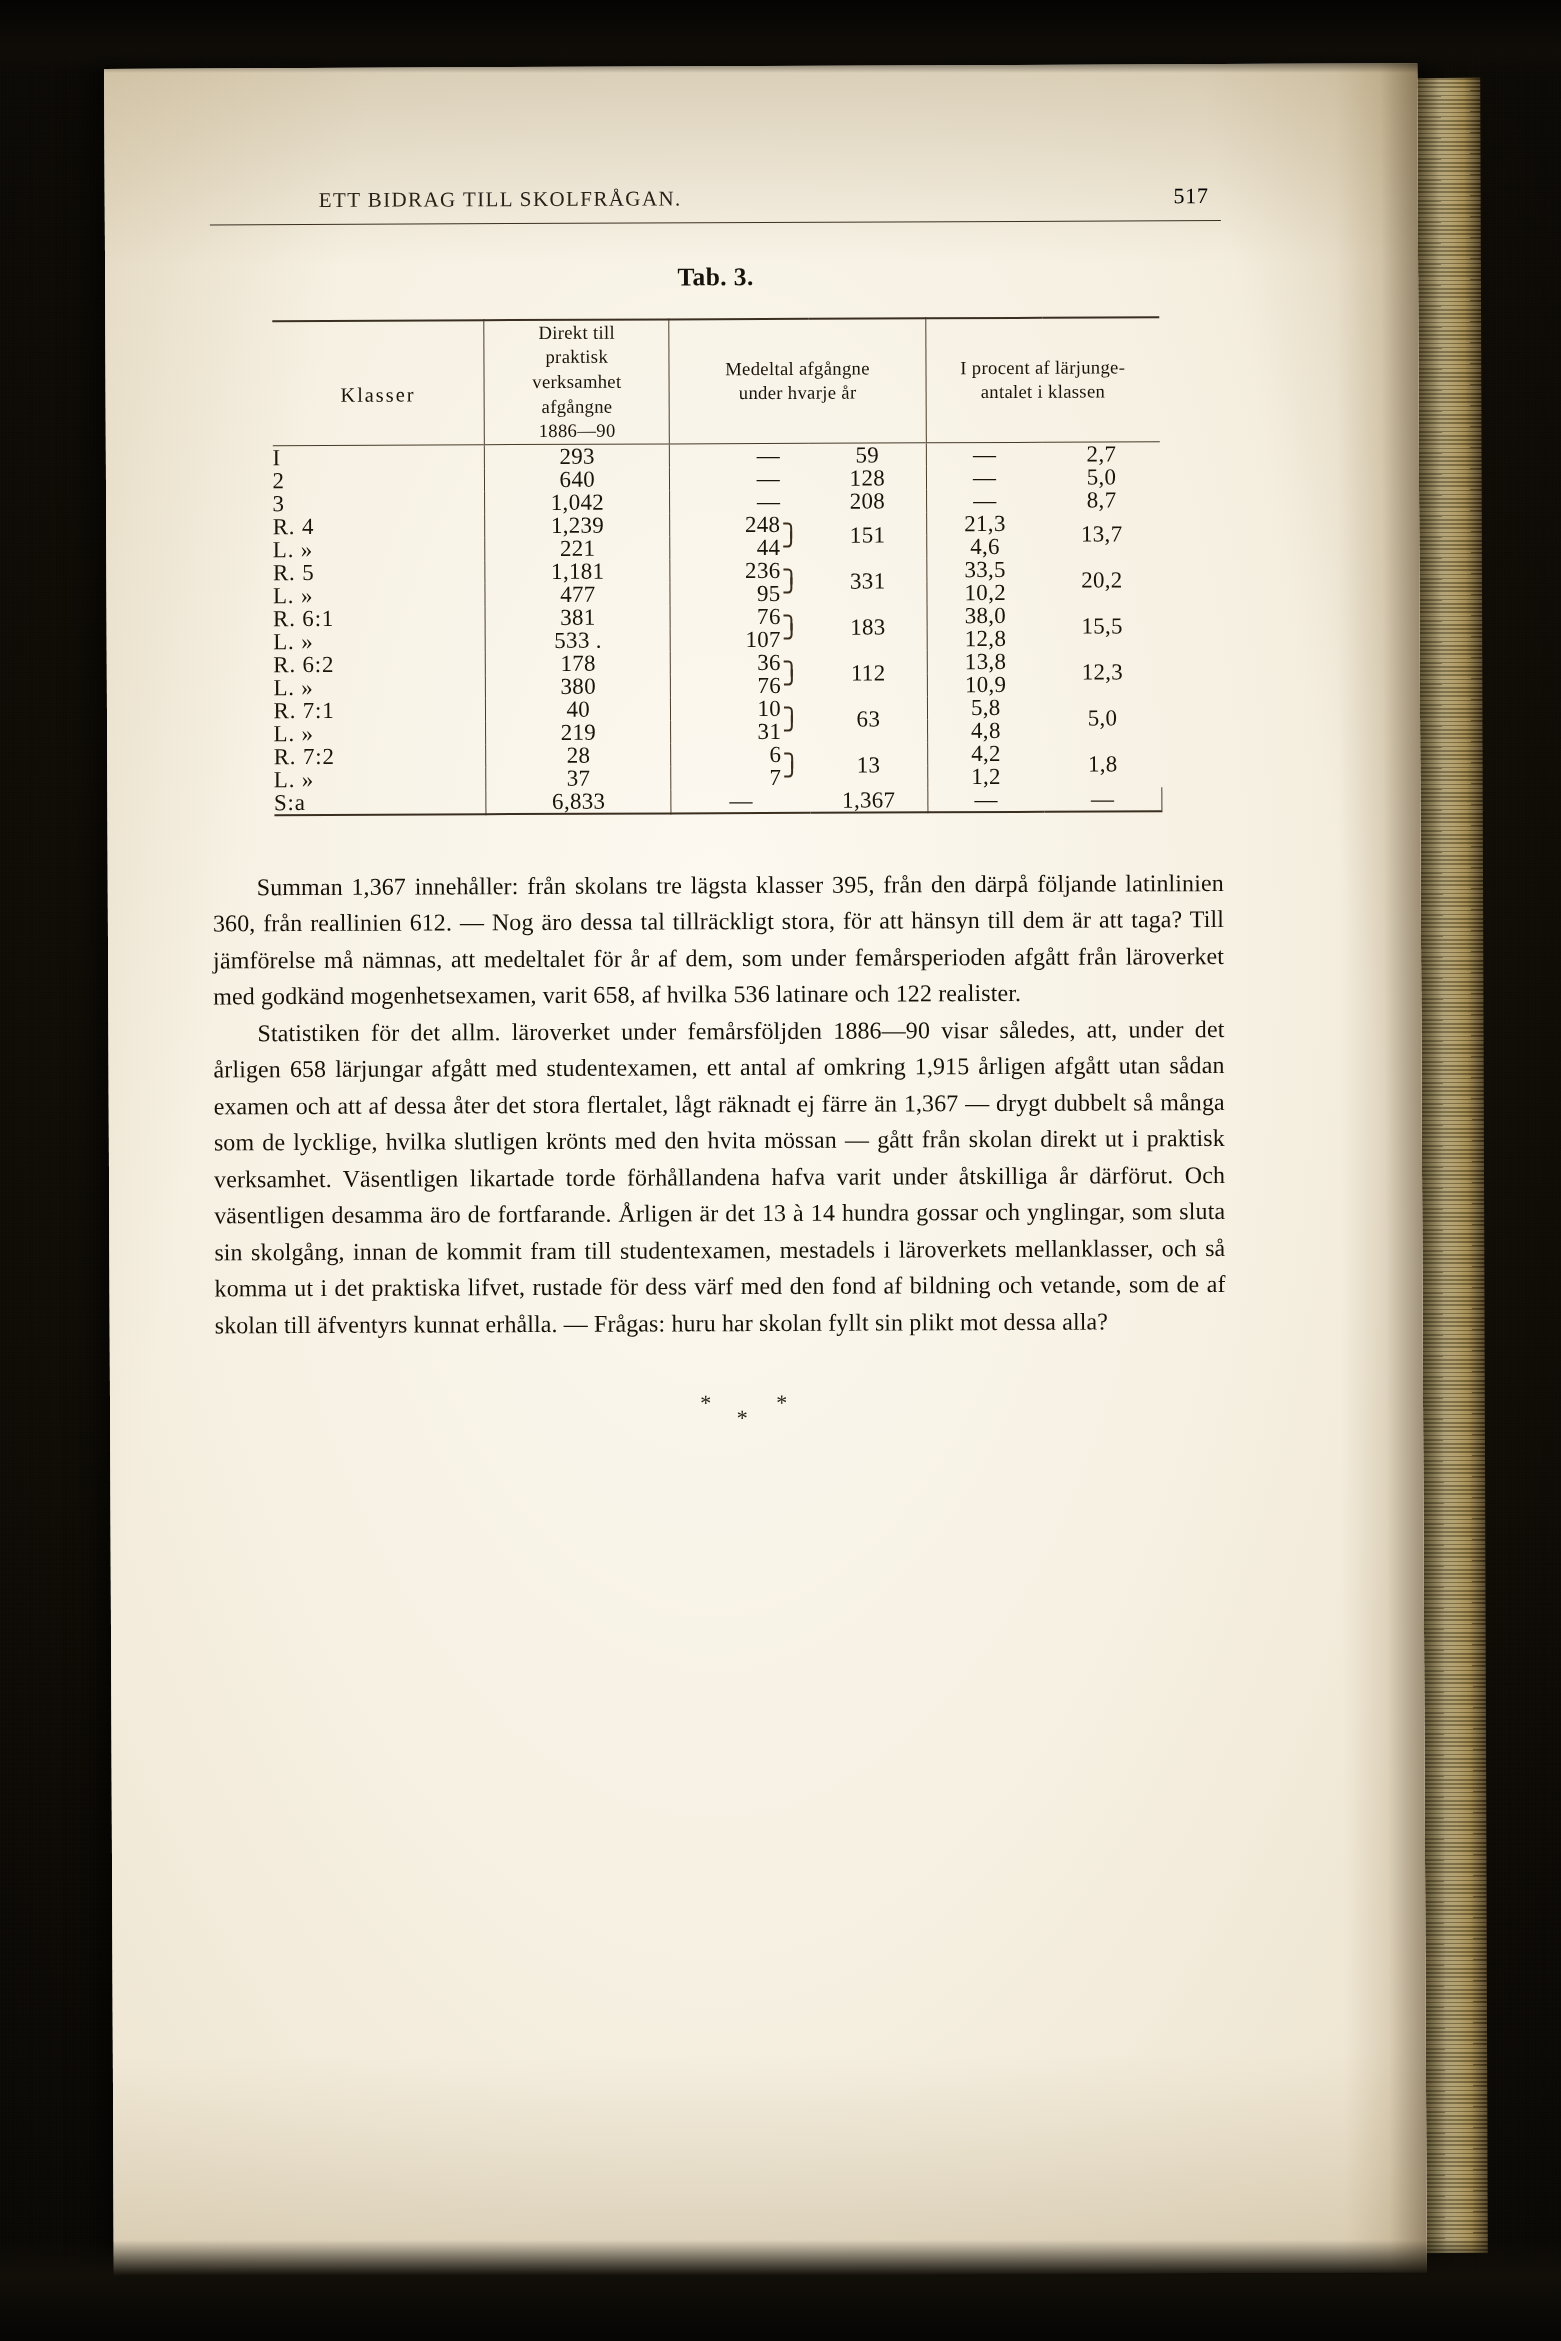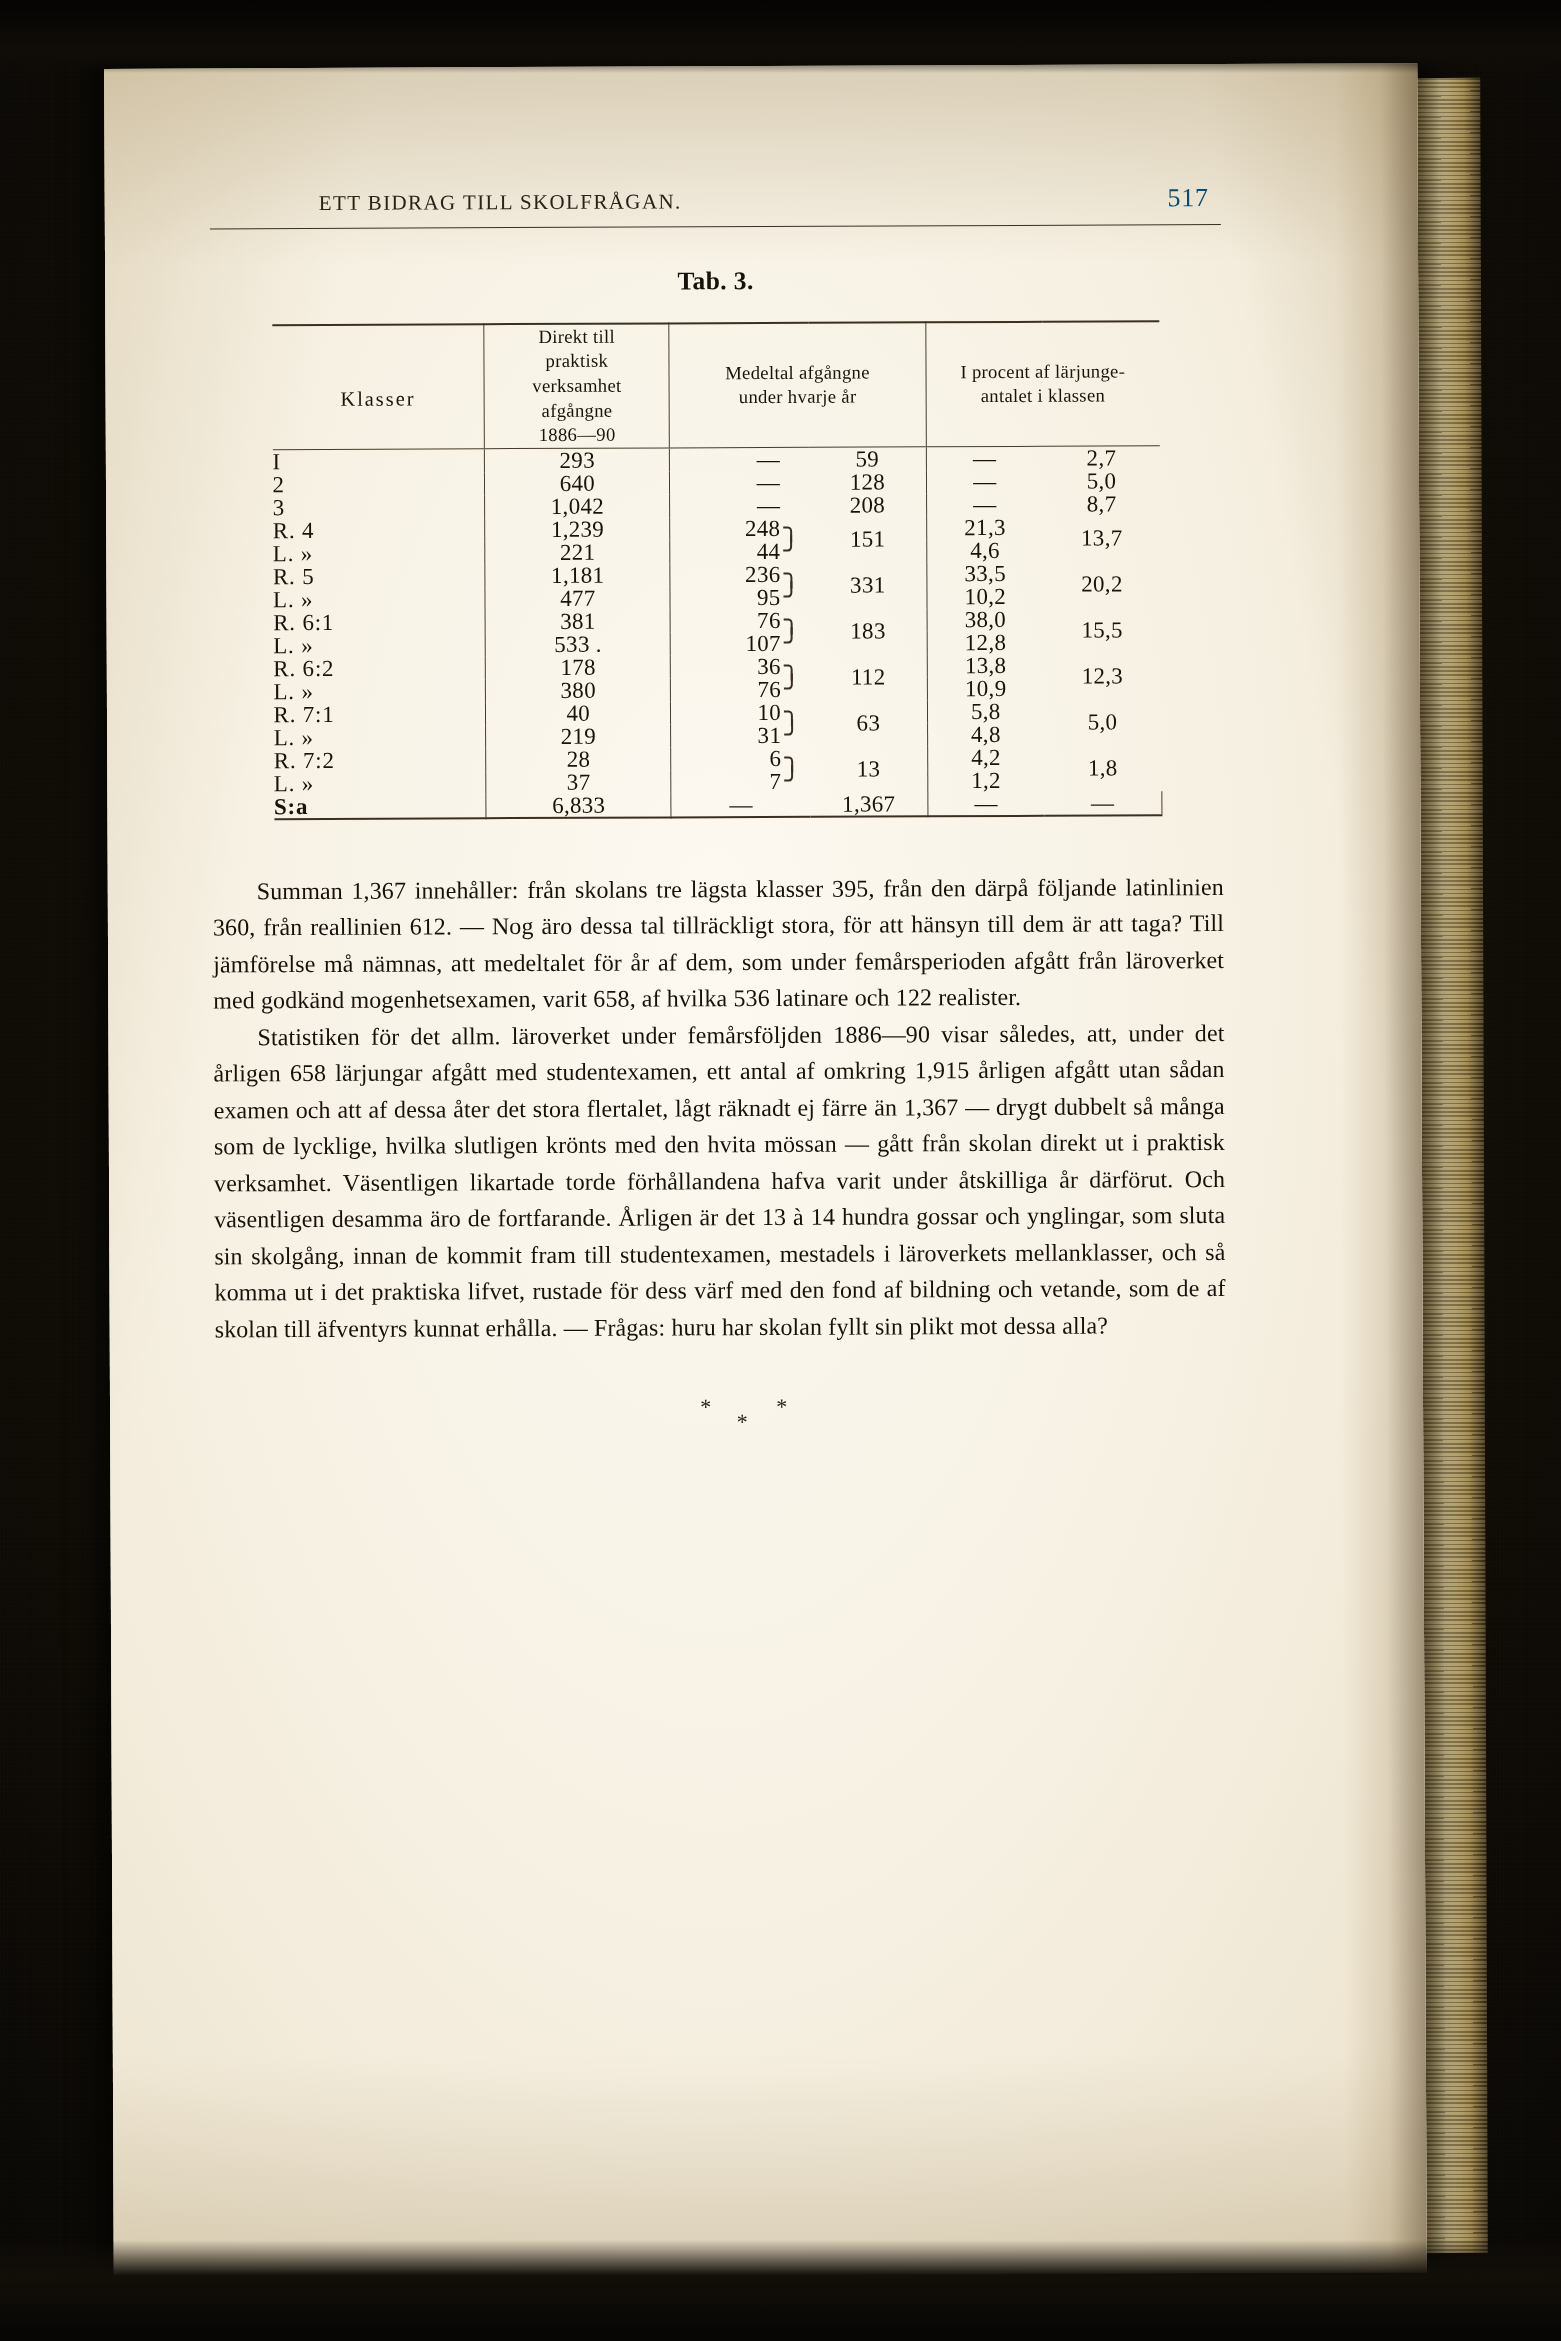--- a/index.html
+++ b/index.html
@@ -99,23 +99,23 @@
     padding-bottom: 11px;
   }
   .header-title {
     margin-left: 109px;
     text-transform: uppercase;
     font-size: 21px;
     letter-spacing: 1.4px;
     color: #2a2118;
   }
   .header-page {
-    font-size: 26px;
+    font-size: 22px;
     letter-spacing: 0.8px;
-    color: #0c4a6e;
+    color: #000000;
     padding-right: 12px;
   }
   .rule {
     border-bottom: 1.7px solid #3a2f20;
     width: 100%;
   }
 
   .tab-title {
     text-align: center;
     font-size: 25.5px;
@@ -194,21 +194,20 @@
   .mid { font-size: 23px; }
 
   .sum-row td {
     font-size: 23px;
     padding-top: 10.2px;
   }
   .sum-label {
     text-align: right;
     padding-right: 17px !important;
     letter-spacing: 0.8px;
-    font-weight: bold;
   }
 
   
   .body-text {
     margin-top: 53px;
     font-size: 24px;
     line-height: 1.52;
     text-align: justify;
     color: #17110a;
     letter-spacing: 0.1px;

